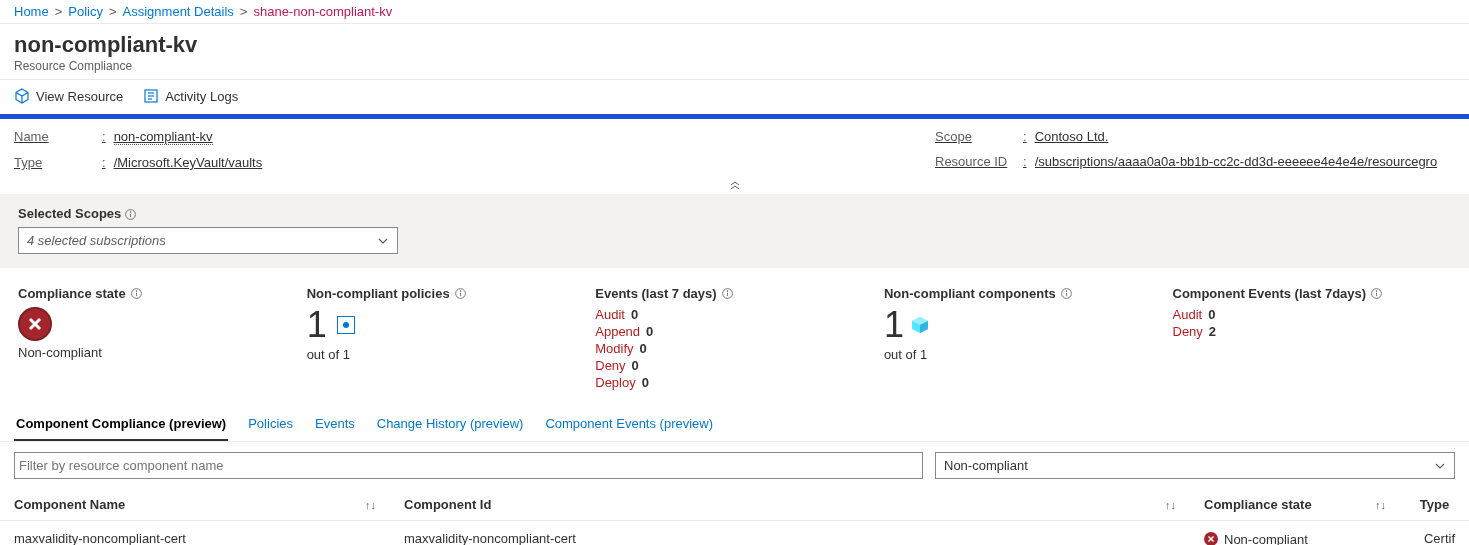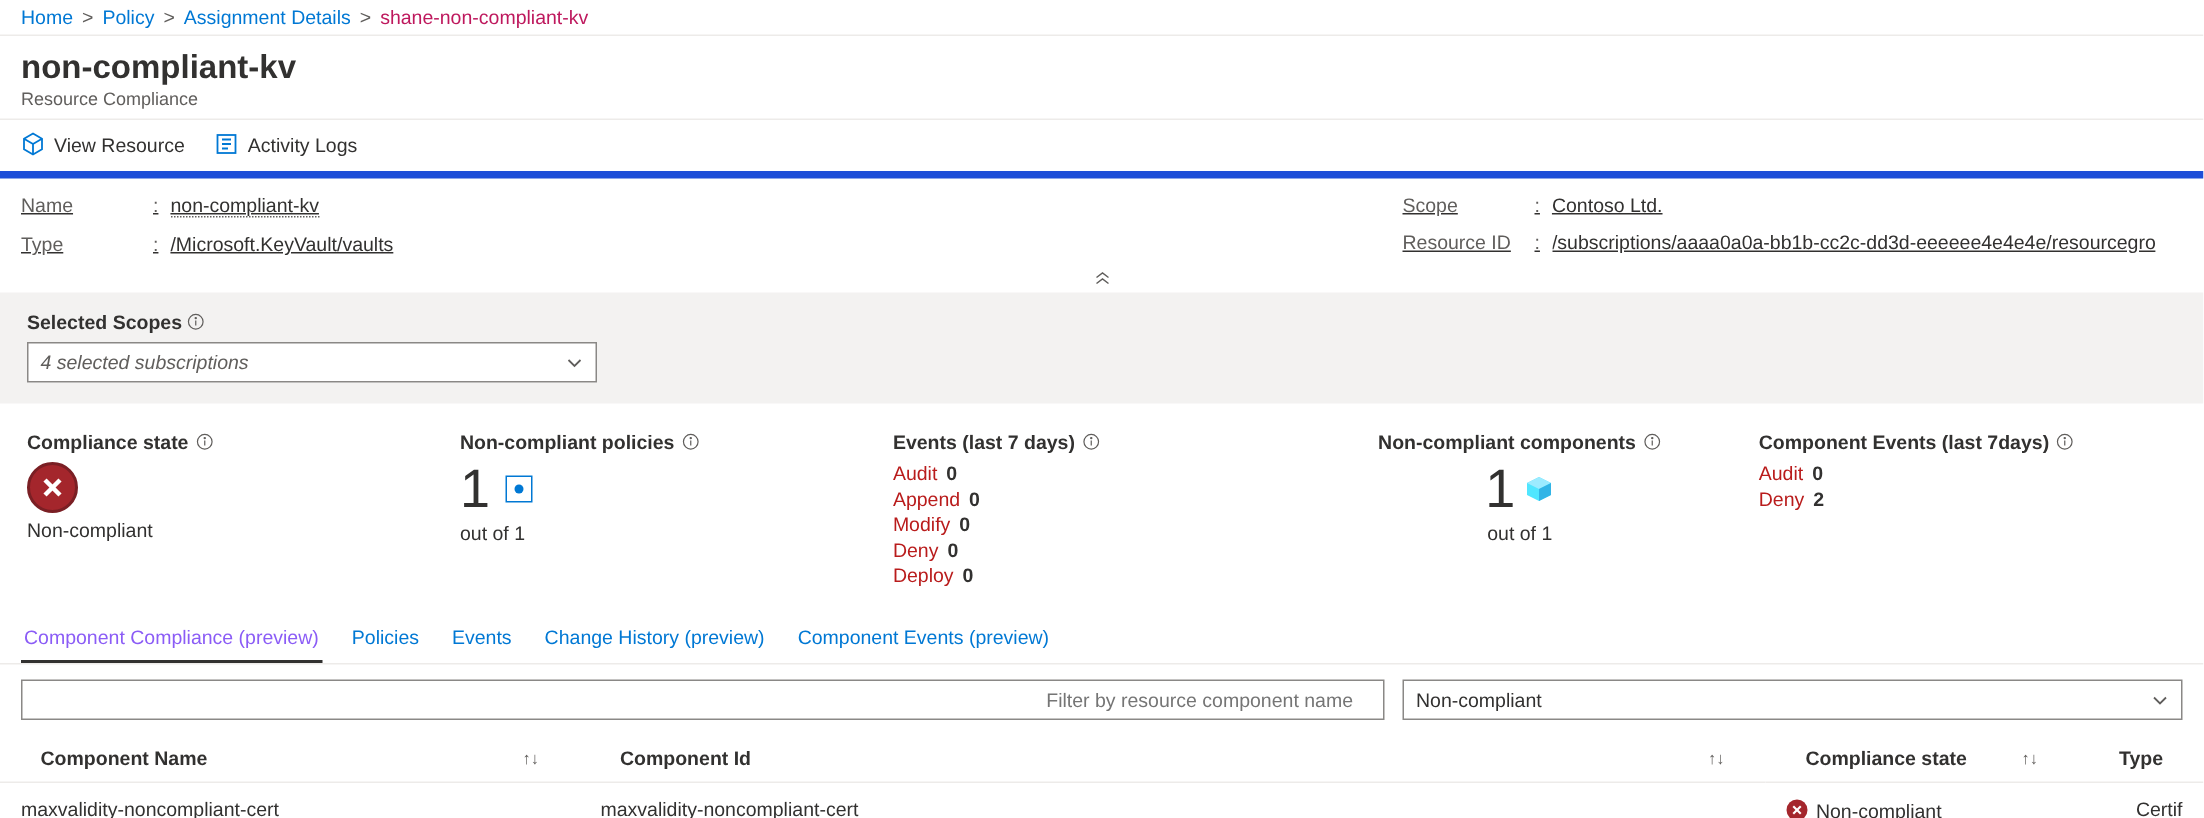--- a/index.html
+++ b/index.html
@@ -65,21 +65,21 @@
       cursor: pointer;
     }
 
     .scope-section {
       background: #f3f2f1;
       padding: 12px 18px 14px;
     }
     .scope-section .title {
       font-weight: 600;
       display: flex;
-      align-items: center;
+      align-items: flex-end;
       gap: 3px;
       margin-bottom: 6px;
     }
     .scope-select {
       width: 380px;
       border: 1px solid #8a8886;
       background: #fff;
       padding: 5px 8px;
       display: flex;
       justify-content: space-between;
@@ -111,21 +111,21 @@
       gap: 6px;
     }
     .stat .big { font-size: 36px; font-weight: 300; line-height: 1; }
     .stat .caption { font-size: 13px; color: #323130; margin-top: 4px; }
     .stat .ev-row { display: flex; gap: 6px; margin-bottom: 2px; }
     .stat .ev-row .lbl { color: #b91c1c; }
     .stat .ev-row .val { font-weight: 600; }
     .stat.wide1 { width: 260px; }
     .stat.wide2 { width: 260px; }
     .stat.wide3 { width: 260px; }
-    .stat.wide4 { width: 260px; align-items: center; }
+    .stat.wide4 { width: 260px; }
     .stat.wide5 { width: 280px; }
 
     .noncomp-icon {
       width: 34px; height: 34px; border-radius: 50%;
       background: #a4262c; display:flex; align-items:center; justify-content:center;
       border: 2px solid #7a1f24;
     }
     .noncomp-icon svg { stroke:#fff; }
 
     .sq-icon {
@@ -141,53 +141,52 @@
       gap: 18px;
       padding: 0 14px;
       border-bottom: 1px solid #edebe9;
     }
     .tab {
       padding: 10px 2px 8px;
       cursor: pointer;
       color: #0078d4;
       border-bottom: 2px solid transparent;
     }
-    .tab.active { color: #8b5cf6; font-weight: 400; border-bottom-color: #323130; }
+    .tab.active { color: #000000; font-weight: 700; border-bottom-color: #323130; }
 
     .filters {
       display: flex;
       gap: 12px;
       padding: 10px 14px 4px;
     }
     .filter-input {
       flex: 1;
       border: 1px solid #8a8886;
-      padding: 5px 20px;
+      padding: 5px 4px;
       font-family: inherit;
       font-size: 13px;
       max-width: 920px;
-      text-align: right;
     }
     .filter-select {
       width: 520px;
       border: 1px solid #8a8886;
       padding: 5px 8px;
       display:flex; justify-content:space-between; align-items:center;
       cursor:pointer;
     }
 
     table {
       width: calc(100% - 0px);
       border-collapse: collapse;
       margin: 6px 0 0;
     }
     th {
       text-align: center;
       font-weight: 600;
-      padding: 8px 27px;
+      padding: 8px 14px;
       border-bottom: 1px solid #edebe9;
       font-size: 13px;
     }
     td {
       padding: 10px 14px;
       border-bottom: 1px solid #edebe9;
     }
     .sort-ico { color: #605e5c; font-size: 11px; margin-left: 2px; cursor:pointer; }
     .th-inner { display:flex; justify-content:space-between; align-items:center; }
 

